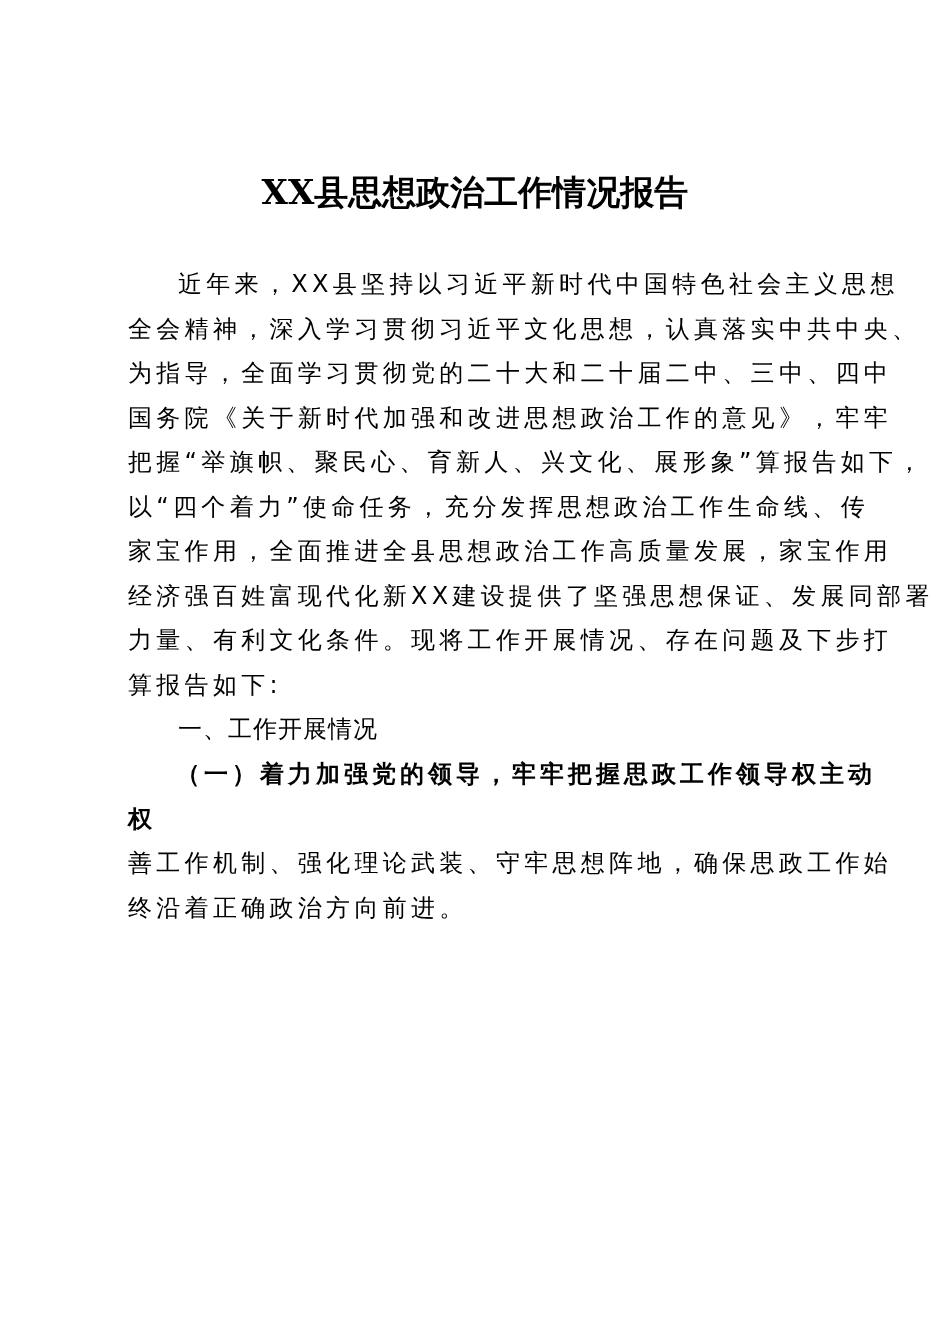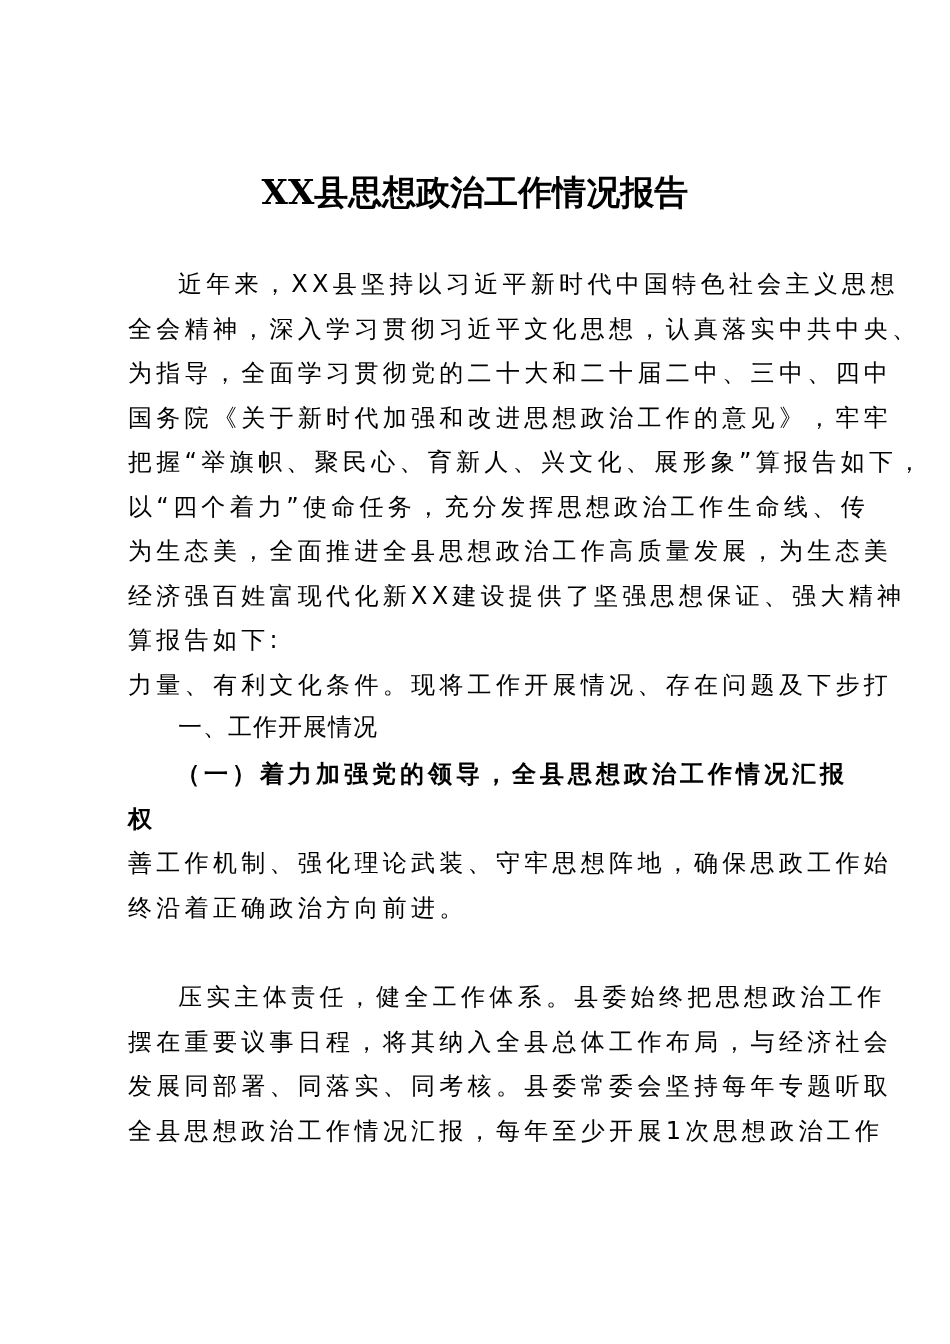--- a/index.html
+++ b/index.html
@@ -46,21 +46,21 @@
       font-size: 24px;
       white-space: nowrap;
       letter-spacing: 4.3px;
       font-family: "DejaVu Sans", "Liberation Sans", sans-serif;
       font-weight: normal;
     }
     .line.indent {
       padding-left: 50px;
     }
     .heading1 {
-      font-family: Liberation Mono, monospace;
+      font-family: Liberation Sans, sans-serif;
       font-weight: normal;
       letter-spacing: 1px;
     }
     .heading2 {
       font-family: "DejaVu Sans", "Liberation Sans", sans-serif;
       font-weight: bold;
       letter-spacing: 4px;
     }
     .heading2.indent {
       padding-left: 48px;
@@ -73,40 +73,34 @@
 
   <div class="title">XX县思想政治工作情况报告</div>
 
   <div class="body-text" style="top:262px;">
     <span class="line indent">近年来，XX县坚持以习近平新时代中国特色社会主义思想</span>
     <span class="line">全会精神，深入学习贯彻习近平文化思想，认真落实中共中央、</span>
     <span class="line">为指导，全面学习贯彻党的二十大和二十届二中、三中、四中</span>
     <span class="line">国务院《关于新时代加强和改进思想政治工作的意见》，牢牢</span>
     <span class="line">把握“举旗帜、聚民心、育新人、兴文化、展形象”算报告如下，</span>
     <span class="line">以“四个着力”使命任务，充分发挥思想政治工作生命线、传</span>
-    <span class="line">为生态美，全面推进全县思想政治工作高质量发展，为生态美</span>
-    <span class="line">经济强百姓富现代化新XX建设提供了坚强思想保证、强大精神</span>
+    <span class="line">家宝作用，全面推进全县思想政治工作高质量发展，家宝作用</span>
+    <span class="line">经济强百姓富现代化新XX建设提供了坚强思想保证、发展同部署</span>
+    <span class="line">力量、有利文化条件。现将工作开展情况、存在问题及下步打</span>
     <span class="line">算报告如下:</span>
-    <span class="line">力量、有利文化条件。现将工作开展情况、存在问题及下步打</span>
   </div>
 
   <div class="body-text" style="top:707px;">
     <span class="line indent heading1">一、工作开展情况</span>
   </div>
 
   <div class="body-text" style="top:752px;">
-    <span class="line heading2 indent">（一）着力加强党的领导，全县思想政治工作情况汇报</span>
+    <span class="line heading2 indent">（一）着力加强党的领导，牢牢把握思政工作领导权主动</span>
     <span class="line heading2">权</span>
   </div>
 
   <div class="body-text" style="top:841px;">
     <span class="line">善工作机制、强化理论武装、守牢思想阵地，确保思政工作始</span>
     <span class="line">终沿着正确政治方向前进。</span>
   </div>
 
-  <div class="body-text" style="top:975px;">
-    <span class="line indent">压实主体责任，健全工作体系。县委始终把思想政治工作</span>
-    <span class="line">摆在重要议事日程，将其纳入全县总体工作布局，与经济社会</span>
-    <span class="line">发展同部署、同落实、同考核。县委常委会坚持每年专题听取</span>
-    <span class="line">全县思想政治工作情况汇报，每年至少开展1次思想政治工作</span>
-  </div>
 
 </div>
 
 </body></html>

